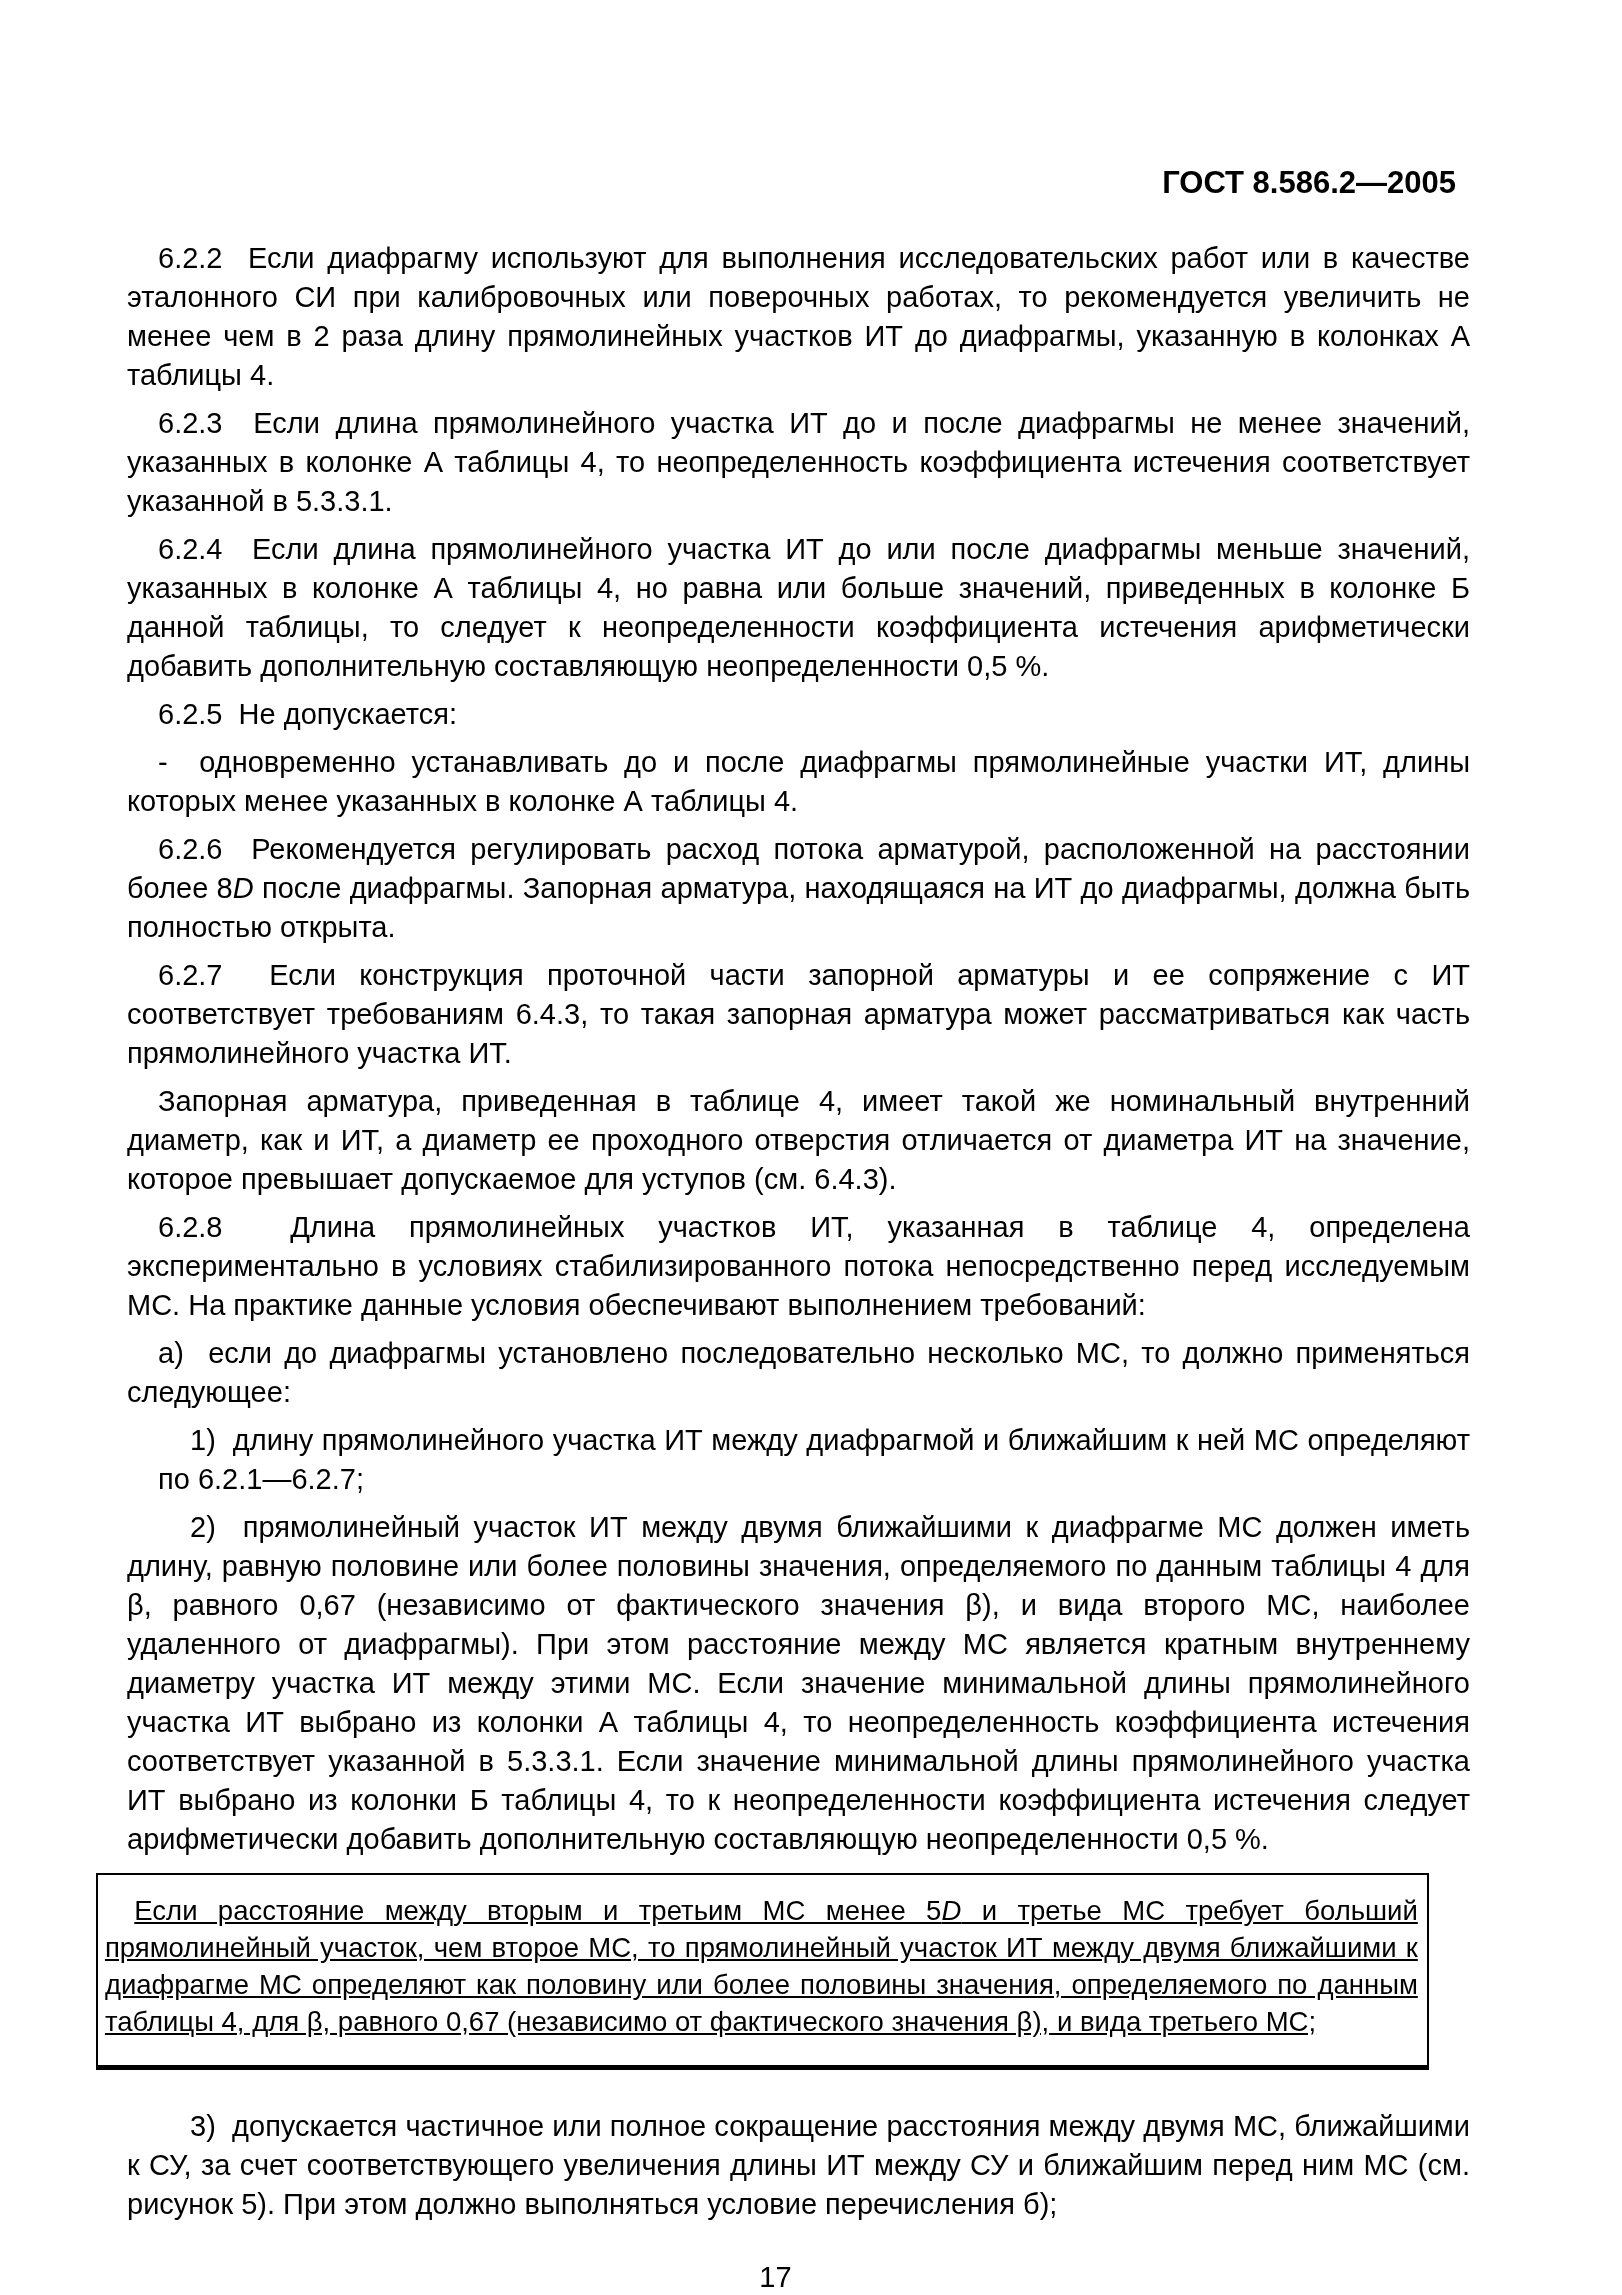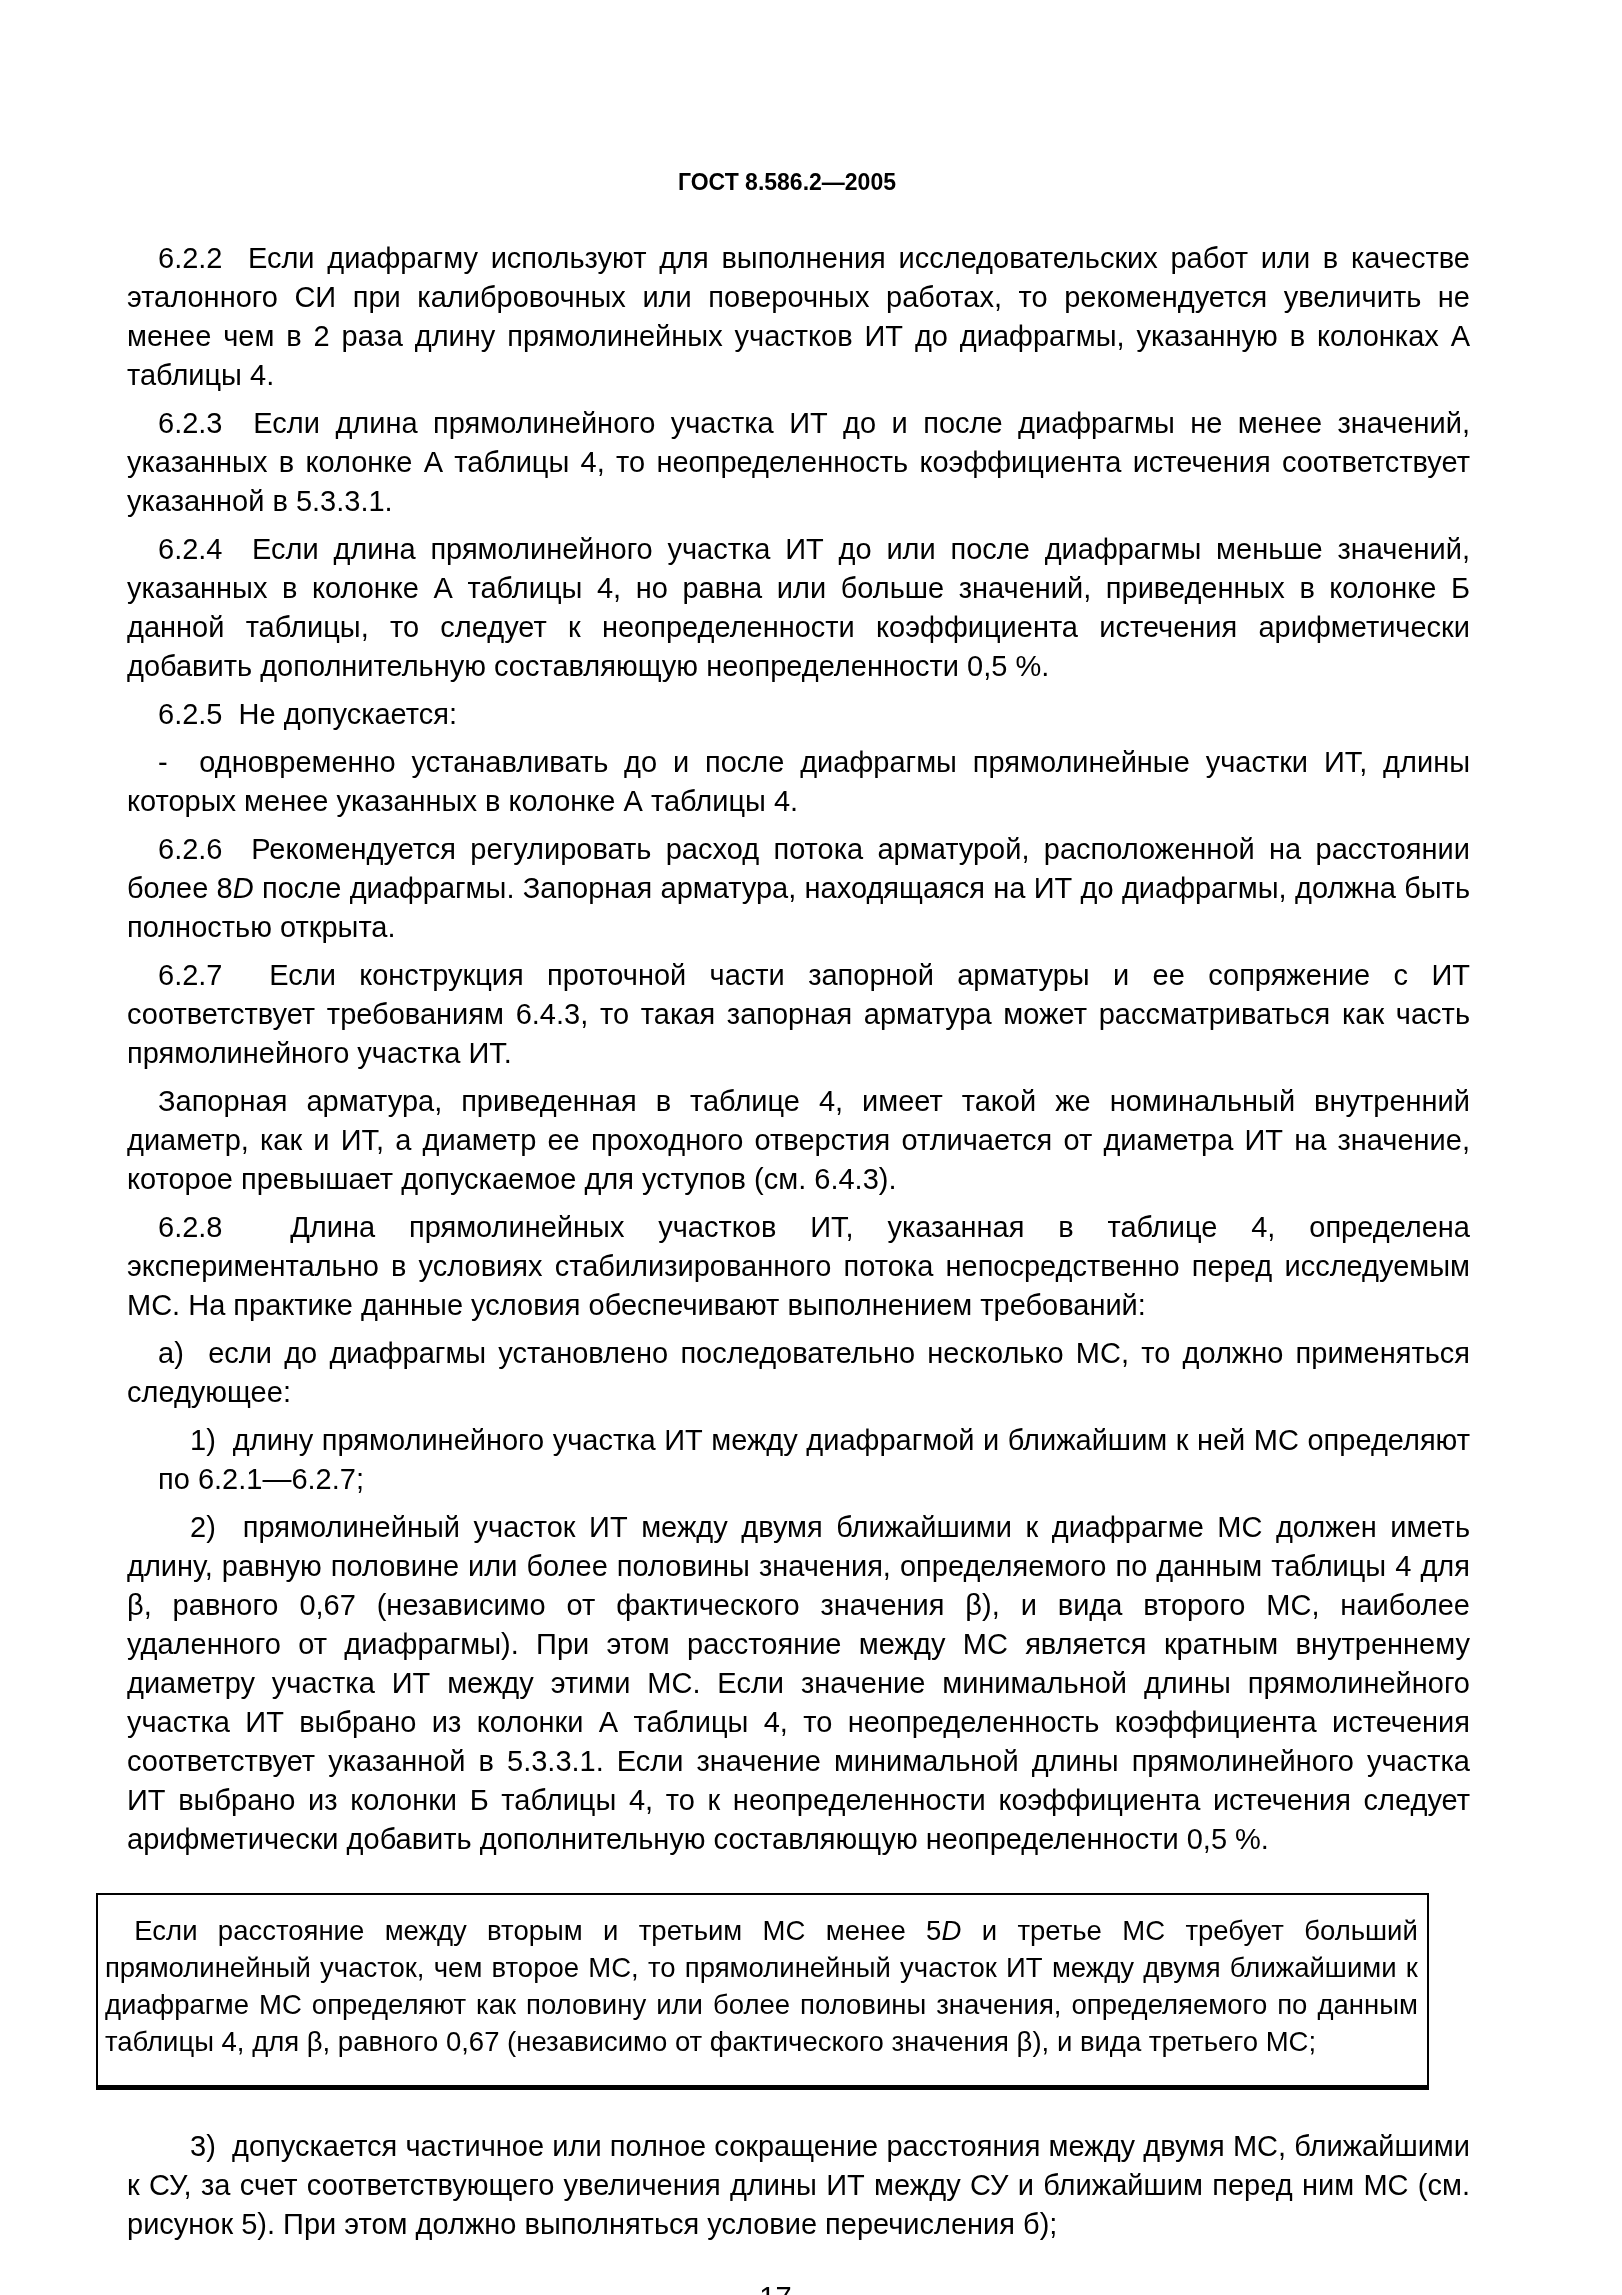--- a/index.html
+++ b/index.html
@@ -12,23 +12,23 @@
     width: 1623px;
     height: 2295px;
     background: #ffffff;
     color: #000000;
     font-family: "Liberation Sans", sans-serif;
     box-sizing: border-box;
     padding: 164px 144px 0 118px;
     overflow: hidden;
   }
   .doc-header {
-    text-align: center;
+    text-align: right;
     font-weight: bold;
-    font-size: 23px;
+    font-size: 31px;
     line-height: 37px;
     padding-right: 23px;
     margin-bottom: 38px;
   }
   .doc-body {
     font-size: 29px;
     line-height: 39px;
     text-align: justify;
   }
   .doc-body p {
@@ -38,24 +38,25 @@
   p.sub {
     text-indent: 63px;
   }
   p.hang {
     padding-left: 31px;
     text-indent: 32px;
   }
   .note-box {
     border: 2.6px solid #000000;
     border-bottom-width: 5.9px;
-    margin: 34px 50px 37px -21.6px;
+    margin: 14px 50px 37px -21.6px;
     padding: 17px 9.2px 25px 6.5px;
     font-size: 27.5px;
     line-height: 37px;
+    text-decoration: underline;
   }
   .note-box p {
     margin: 0;
     text-indent: 29.4px;
   }
   .ital {
     font-style: italic;
   }
   .page-number {
     text-align: center;

